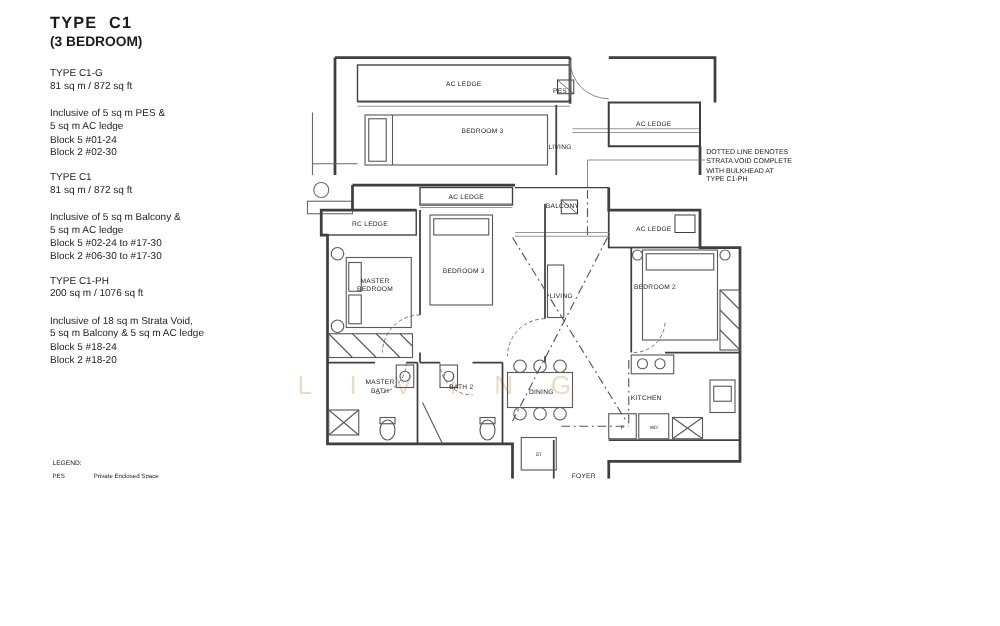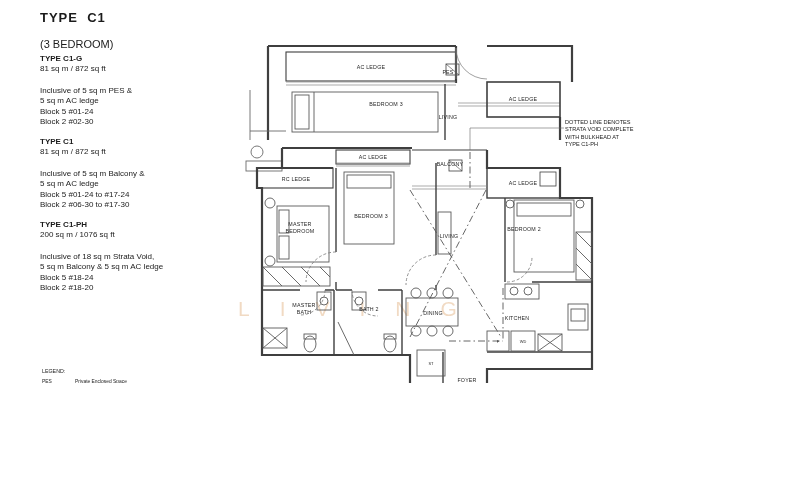--- a/index.html
+++ b/index.html
@@ -1,22 +1,22 @@
 <!DOCTYPE html>
 <html><head>
 <meta charset="utf-8">
 <style>
   html,body{margin:0;padding:0;background:#fff;}
   .page{position:relative;width:800px;height:383px;background:#fff;overflow:hidden;
         font-family:"Liberation Sans", sans-serif;color:#1b1b1b;}
   .title{position:absolute;left:40px;top:10px;}
   .title .t1{font-size:13px;font-weight:bold;letter-spacing:1px;white-space:pre;}
-  .title .t2{font-size:11px;font-weight:normal;margin-top:13px;}
+  .title .t2{font-size:11px;font-weight:bold;margin-top:3px;}
   .spec{position:absolute;left:40px;font-size:8px;line-height:10.4px;}
-  .spec .nm{font-weight:bold;}
+  .spec .nm{font-weight:normal;}
   .spec .gap{height:11px;}
   .note{position:absolute;left:565px;top:119px;width:100px;font-size:5.6px;line-height:7.4px;color:#222;}
   .legend{position:absolute;left:42px;top:367px;font-size:4.9px;line-height:8.3px;}
   .legend .hd{font-size:5.3px;margin-bottom:3px;}
   .lrow{display:flex;height:8.3px;align-items:center;}
   .lrow .ab{width:33px;}
   .lrow .voidbox{display:inline-block;width:13px;height:4px;border:1px dashed #444;}
   .disclaimer{position:absolute;left:42px;top:483px;width:740px;font-size:8px;font-style:italic;
               letter-spacing:.3px;white-space:nowrap;color:#222;}
   .watermark{position:absolute;left:238px;top:297px;font-size:21px;letter-spacing:30px;
@@ -45,21 +45,21 @@
     <div>Block 5 #01-24</div>
     <div>Block 2 #02-30</div>
   </div>
 
   <div class="spec" style="top:137px">
     <div class="nm">TYPE C1</div>
     <div>81 sq m / 872 sq ft</div>
     <div class="gap"></div>
     <div>Inclusive of 5 sq m Balcony &amp;</div>
     <div>5 sq m AC ledge</div>
-    <div>Block 5 #01-24 to #17-24</div>
+    <div>Block 5 #02-24 to #17-30</div>
     <div>Block 2 #06-30 to #17-30</div>
   </div>
 
   <div class="spec" style="top:220px">
     <div class="nm">TYPE C1-PH</div>
     <div>200 sq m / 1076 sq ft</div>
     <div class="gap"></div>
     <div>Inclusive of 18 sq m Strata Void,</div>
     <div>5 sq m Balcony &amp; 5 sq m AC ledge</div>
     <div>Block 5 #18-24</div>

